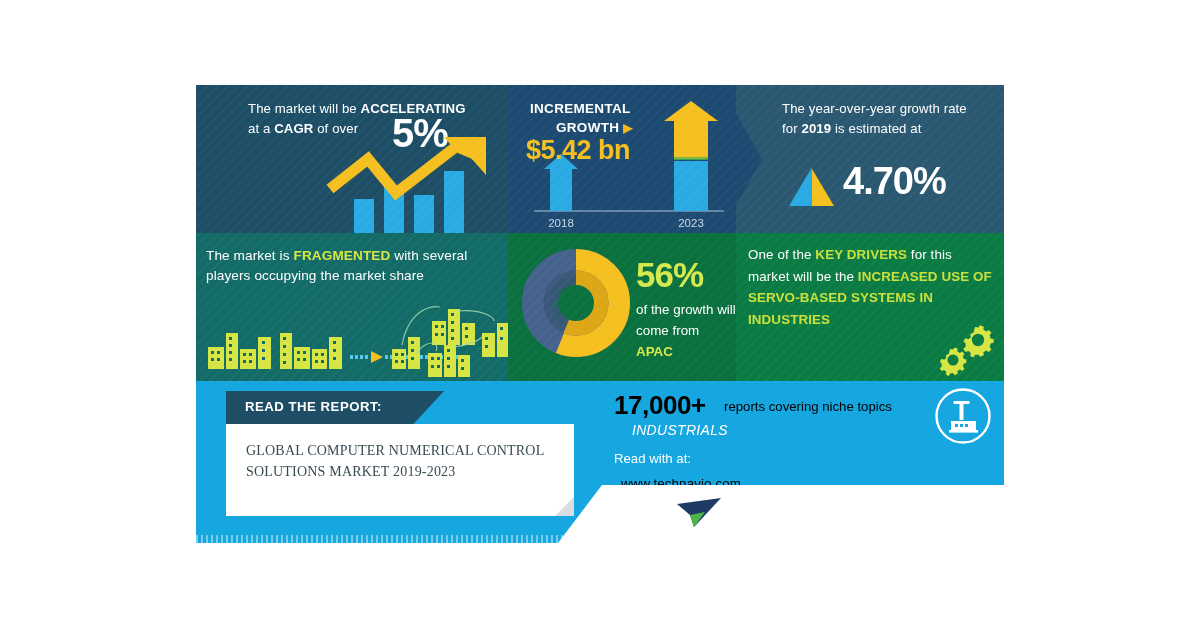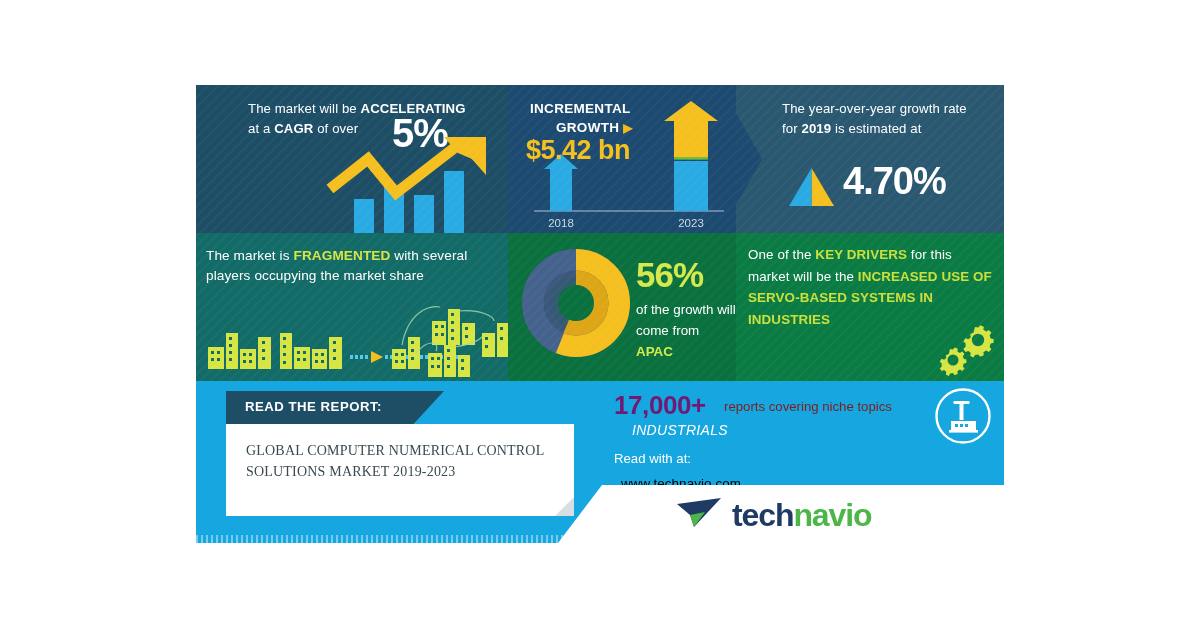--- a/index.html
+++ b/index.html
@@ -119,25 +119,25 @@
     clip-path: polygon(100% 0, 100% 100%, 0 100%);
   }
   #report-title {
     position: absolute; left: 20px; top: 16px; width: 310px;
     color: #394a52; font-size: 14px; line-height: 21px;
     font-family: "Liberation Serif", serif; letter-spacing: .2px;
   }
 
   #stat-num {
     position: absolute; left: 418px; top: 9px;
-    color: #701a75; font-size: 26px; font-weight: bold; letter-spacing: -.4px;
+    color: #000000; font-size: 26px; font-weight: bold; letter-spacing: -.4px;
   }
   #stat-caption {
     position: absolute; left: 528px; top: 18px;
-    color: #7f1d1d; font-size: 13.2px;
+    color: #000000; font-size: 13.2px;
   }
   #stat-sector {
     position: absolute; left: 436px; top: 41px;
     color: #ffffff; font-size: 14px; letter-spacing: .3px; font-style: italic;
   }
   #read-at {
     position: absolute; left: 418px; top: 70px;
     color: #ffffff; font-size: 13.2px;
   }
   #site-url {
@@ -388,21 +388,18 @@
         <rect x="31" y="37" width="3" height="3"></rect>
       </g>
     </svg>
 
     <div id="logo-plate"></div>
     <div id="logo-wrap">
       <svg width="52" height="40" viewBox="0 0 52 40">
         <path d="M3 11 L47 5 L20 34 L16 22 Z" fill="#1f3b63"></path>
         <path d="M16 22 L20 34 L31 19 Z" fill="#4cb648"></path>
       </svg>
-      <div id="logo-text">
-        <span class="tech">tech</span><span class="navio">navio</span>
-      </div>
     </div>
 
     <div id="bottom-dots"></div>
   </div>
 
 </div>
 
 </body></html>

